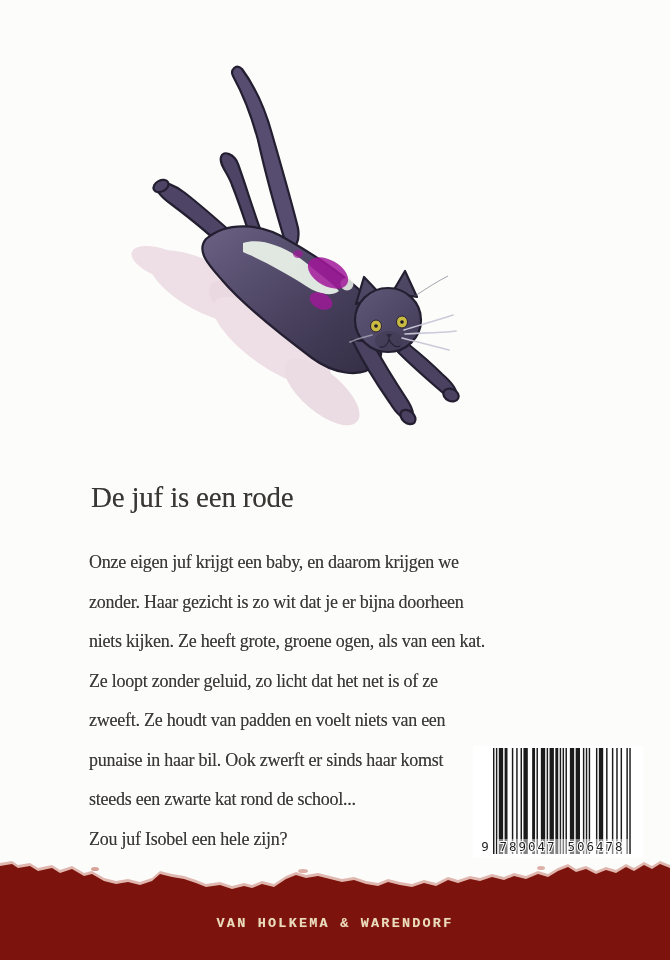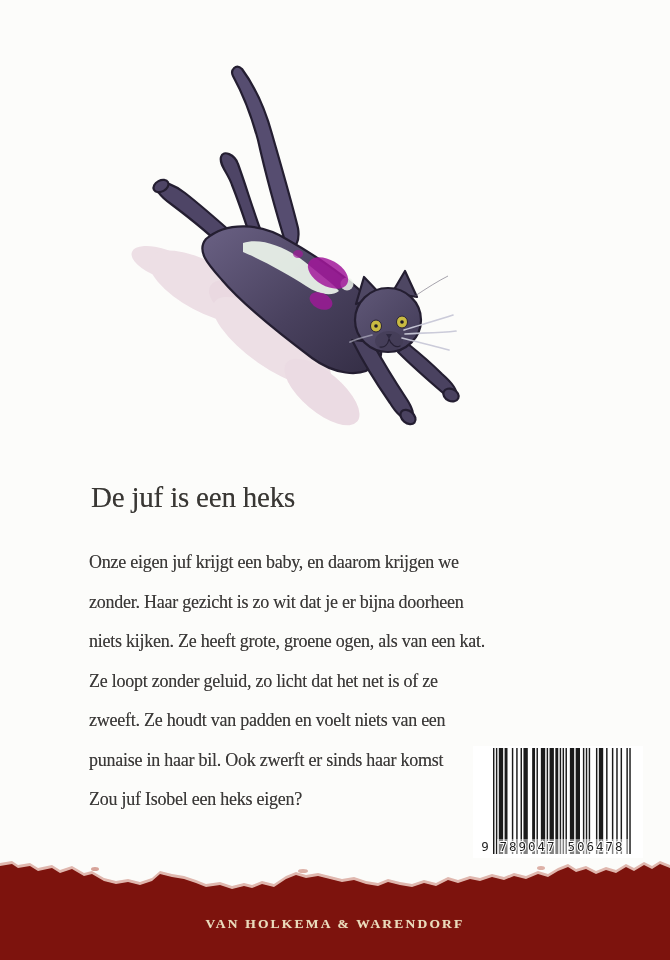--- a/index.html
+++ b/index.html
@@ -28,21 +28,21 @@
   .barcode{
     position:absolute;left:473px;top:746px;
     width:170px;height:112px;background:#ffffff;
     filter:blur(0.35px);
   }
   .band{position:absolute;left:0;bottom:0;width:670px;height:100px;}
   .band svg{position:absolute;left:0;top:0;}
   .publisher{
     position:absolute;top:56px;left:0;width:100%;
     text-align:center;
-    font-family:Liberation Serif, serif;
+    font-family:Liberation Mono, monospace;
     font-weight:700;font-size:13.5px;
     letter-spacing:2.2px;
     color:#EADBBC;
     text-shadow:0 0 0.8px rgba(234,219,188,.5);
   }
   .bc-digit{
     font-family:"DejaVu Sans Mono", monospace;
     font-size:12.5px;
   }
 </style>
@@ -128,30 +128,31 @@
 
     <g fill="none" stroke="#C9C9D8" stroke-width="1.7" stroke-linecap="round" opacity="0.95">
       <path d="M404,330 C420,325 438,320 453,315"></path>
       <path d="M405,334 C422,333 440,333 456,331"></path>
       <path d="M402,338 C418,342 434,346 449,350"></path>
       <path d="M372,335 C364,337 356,339 350,342" opacity="0.6"></path>
     </g>
     <path d="M415,296 C427,288 438,281 448,276" fill="none" stroke="#6d6878" stroke-width="1" opacity="0.6"></path>
   </svg>
 
-  <div class="title">De juf is een heks</div>
+  <div class="title">De juf is een rode</div>
 
   <div class="blurb">
     <span>Onze eigen juf krijgt een baby, en daarom krijgen we</span>
     <span>zonder. Haar gezicht is zo wit dat je er bijna doorheen</span>
     <span>niets kijken. Ze heeft grote, groene ogen, als van een kat.</span>
     <span>Ze loopt zonder geluid, zo licht dat het net is of ze</span>
     <span>zweeft. Ze houdt van padden en voelt niets van een</span>
     <span>punaise in haar bil. Ook zwerft er sinds haar komst</span>
-    <span>Zou juf Isobel een heks eigen?</span>
+    <span>steeds een zwarte kat rond de school...</span>
+    <span>Zou juf Isobel een hele zijn?</span>
   </div>
 
   <div class="barcode">
     <svg width="170" height="112" viewBox="0 0 170 112">
       <g>
           <rect x="20.00" y="2" width="1.45" height="106" fill="#1b1b1b"></rect>
           <rect x="22.90" y="2" width="1.45" height="106" fill="#1b1b1b"></rect>
           <rect x="25.80" y="2" width="4.35" height="106" fill="#1b1b1b"></rect>
           <rect x="31.60" y="2" width="2.90" height="106" fill="#1b1b1b"></rect>
           <rect x="38.85" y="2" width="1.45" height="106" fill="#1b1b1b"></rect>

